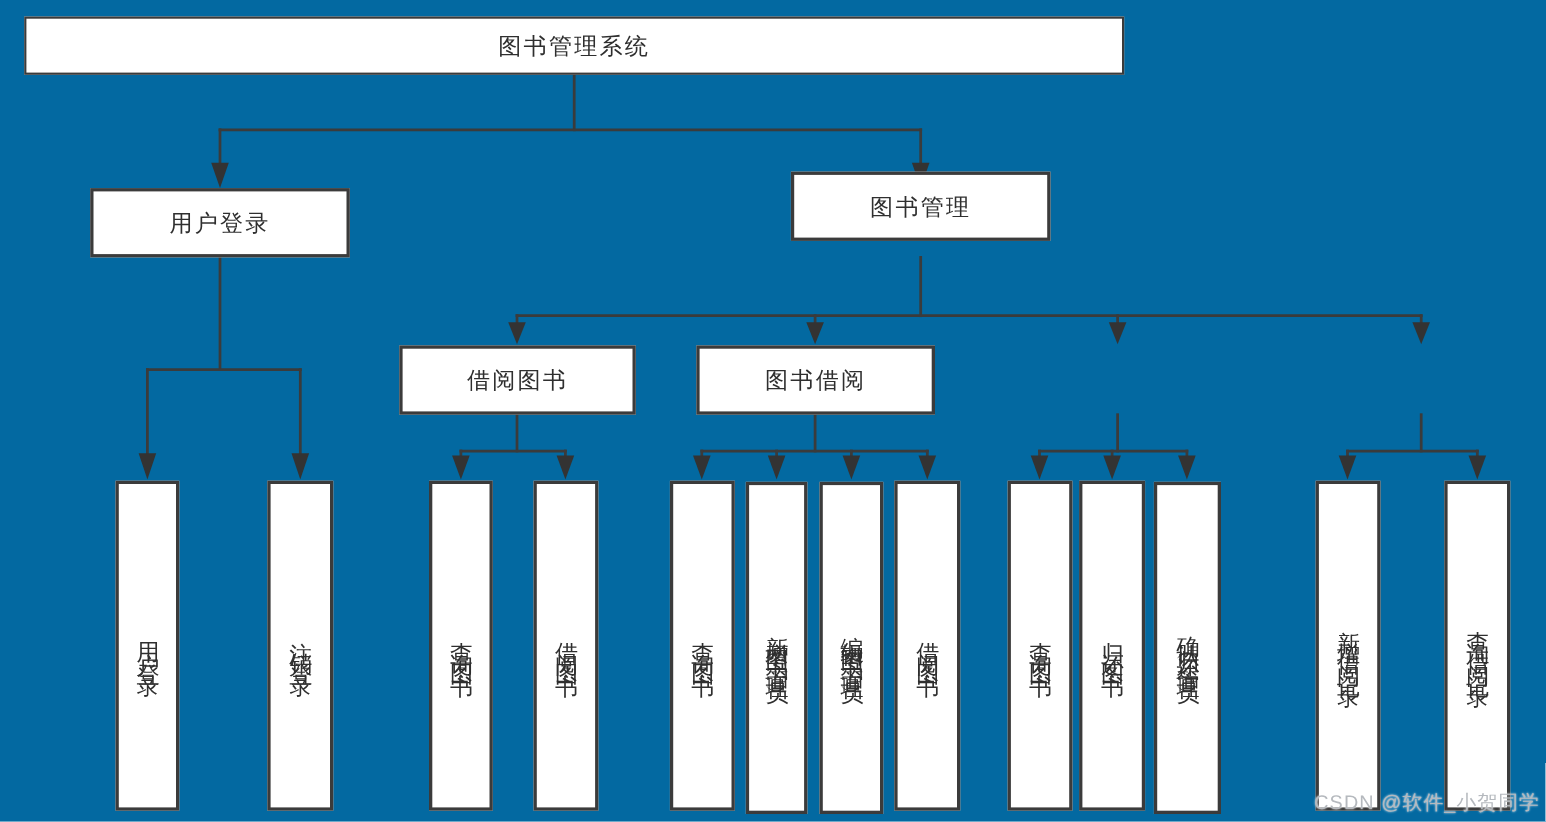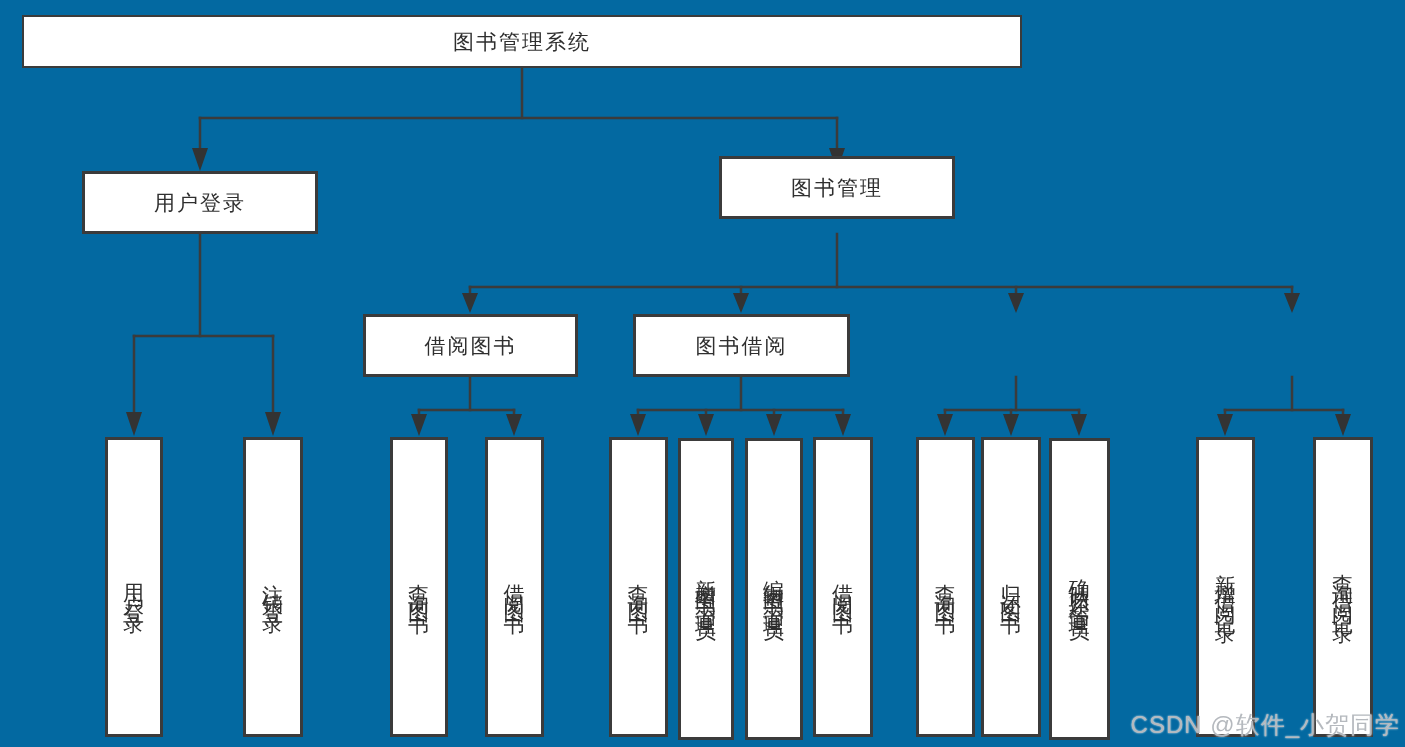--- a/index.html
+++ b/index.html
@@ -37,21 +37,21 @@
     text-orientation: mixed;
     letter-spacing: 10px;
     line-height: 1;
   }
   .leaf.tight .vtext { letter-spacing: 6px; }
   .watermark {
     position: absolute;
     right: 5px;
     bottom: 6px;
     z-index: 2;
-    font-size: 24px;
+    font-size: 18px;
     color: #b5b9be;
     letter-spacing: 1px;
     text-shadow: 0 0 2px #ffffff;
     white-space: nowrap;
   }
 </style>
 </head>
 <body>
 
 <div class="canvas">

